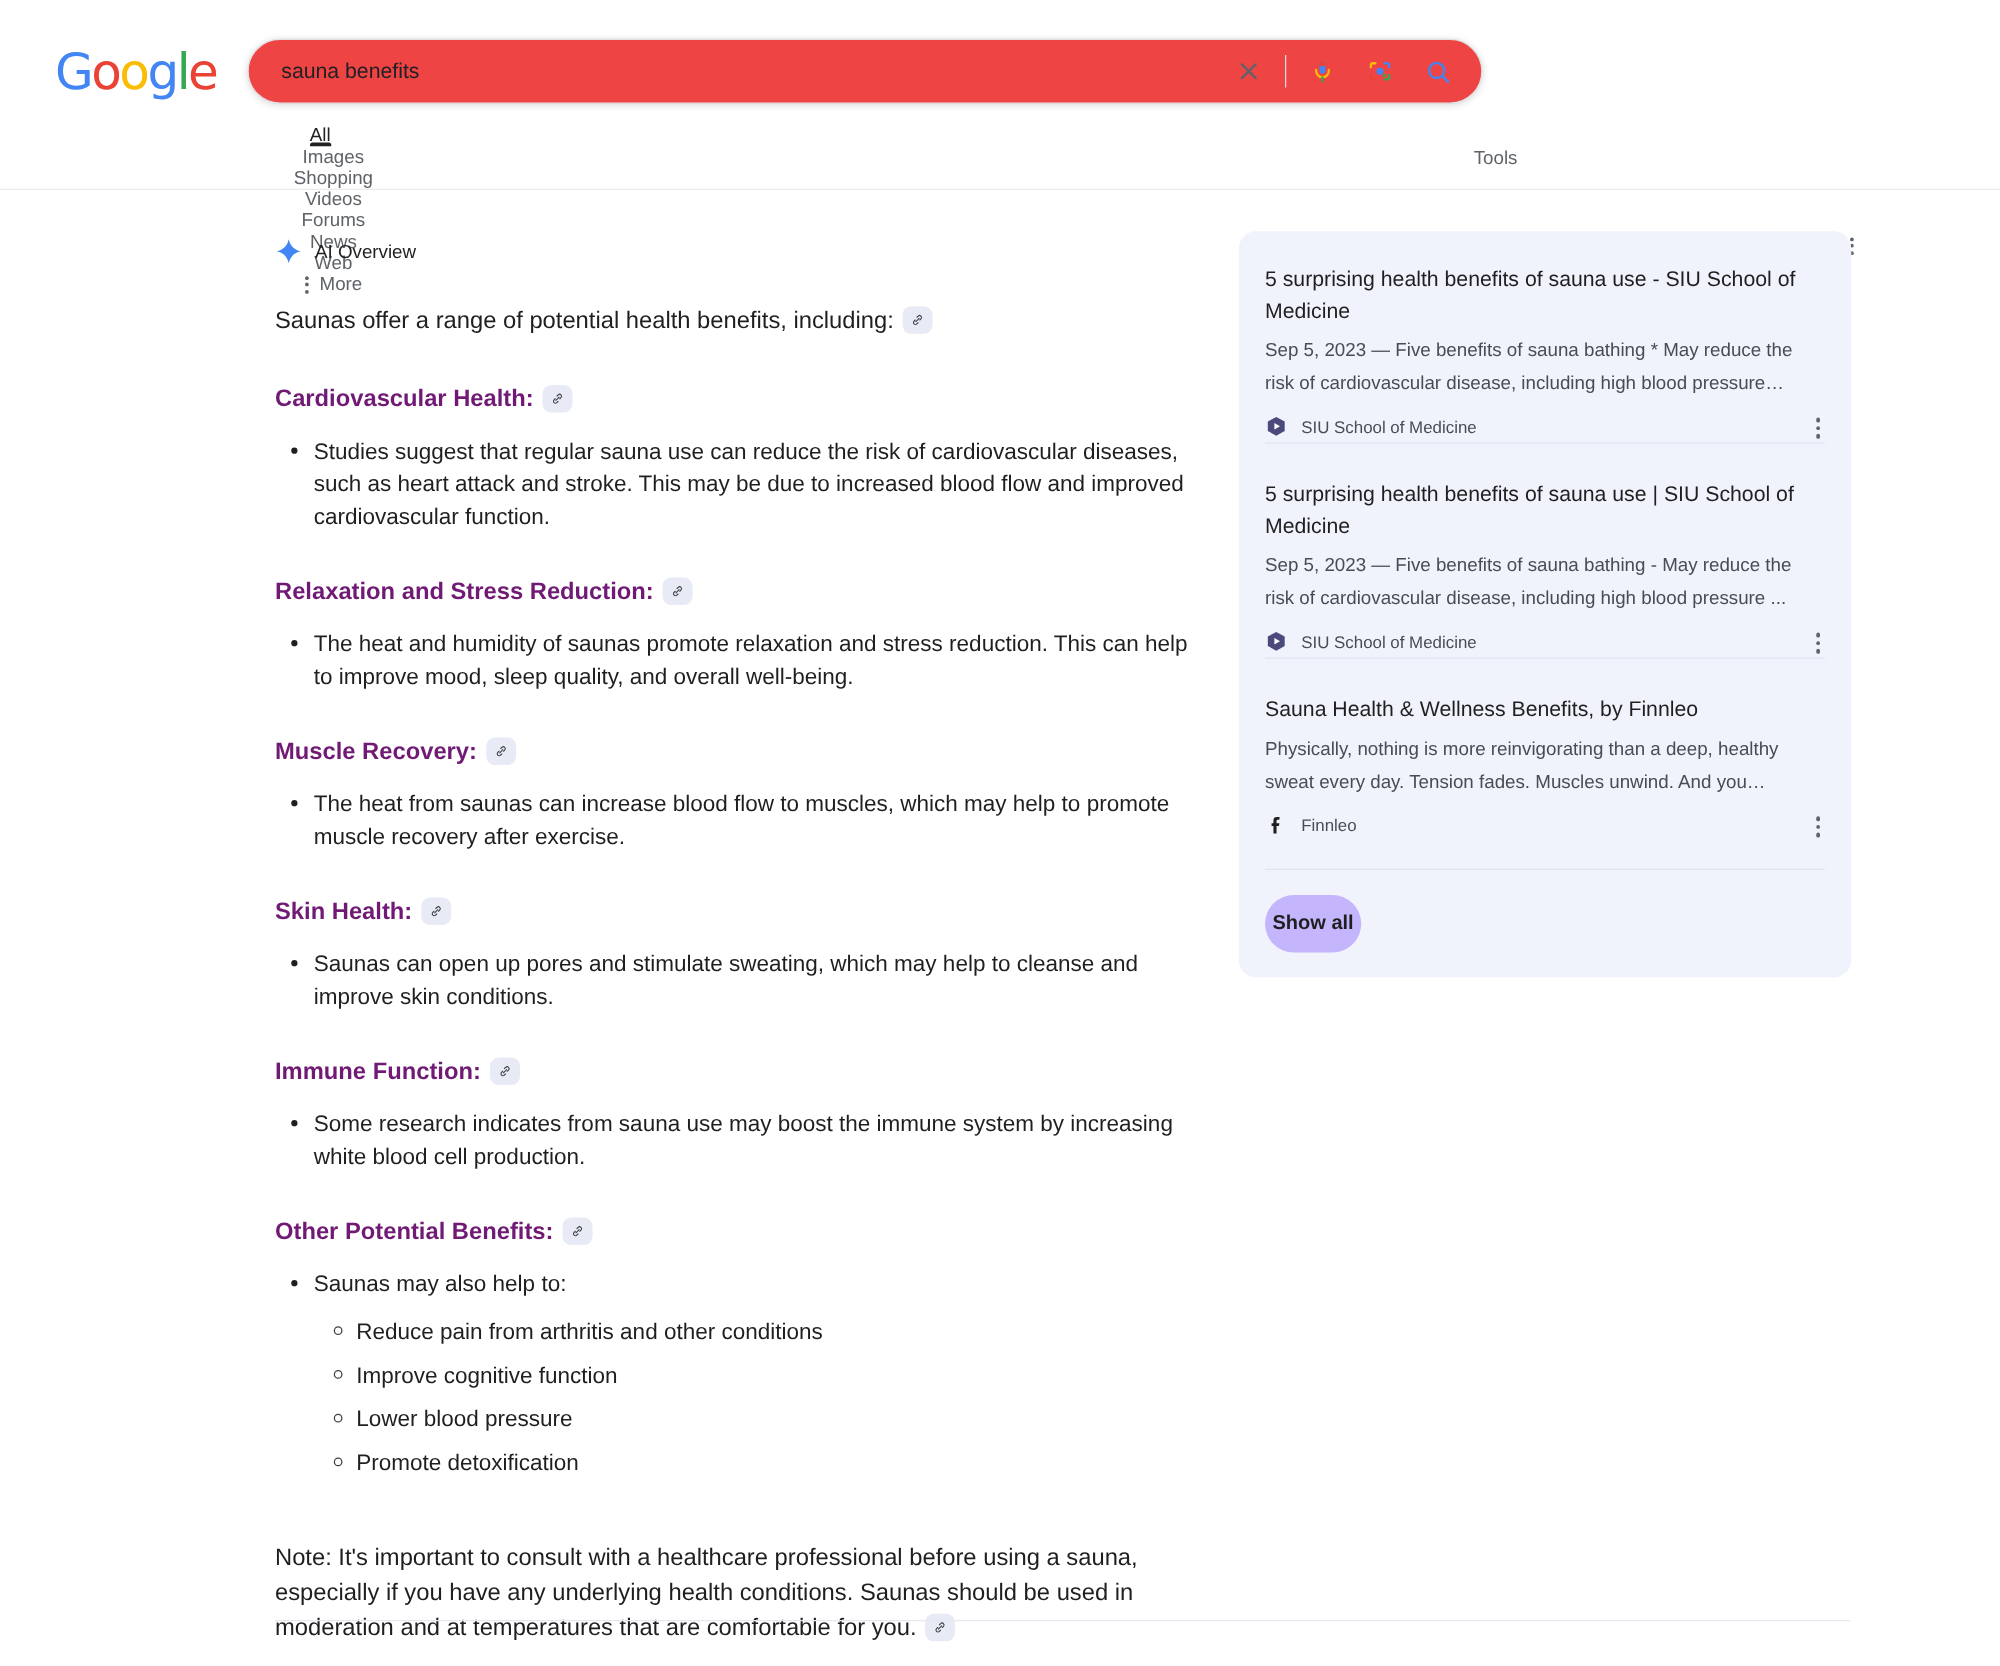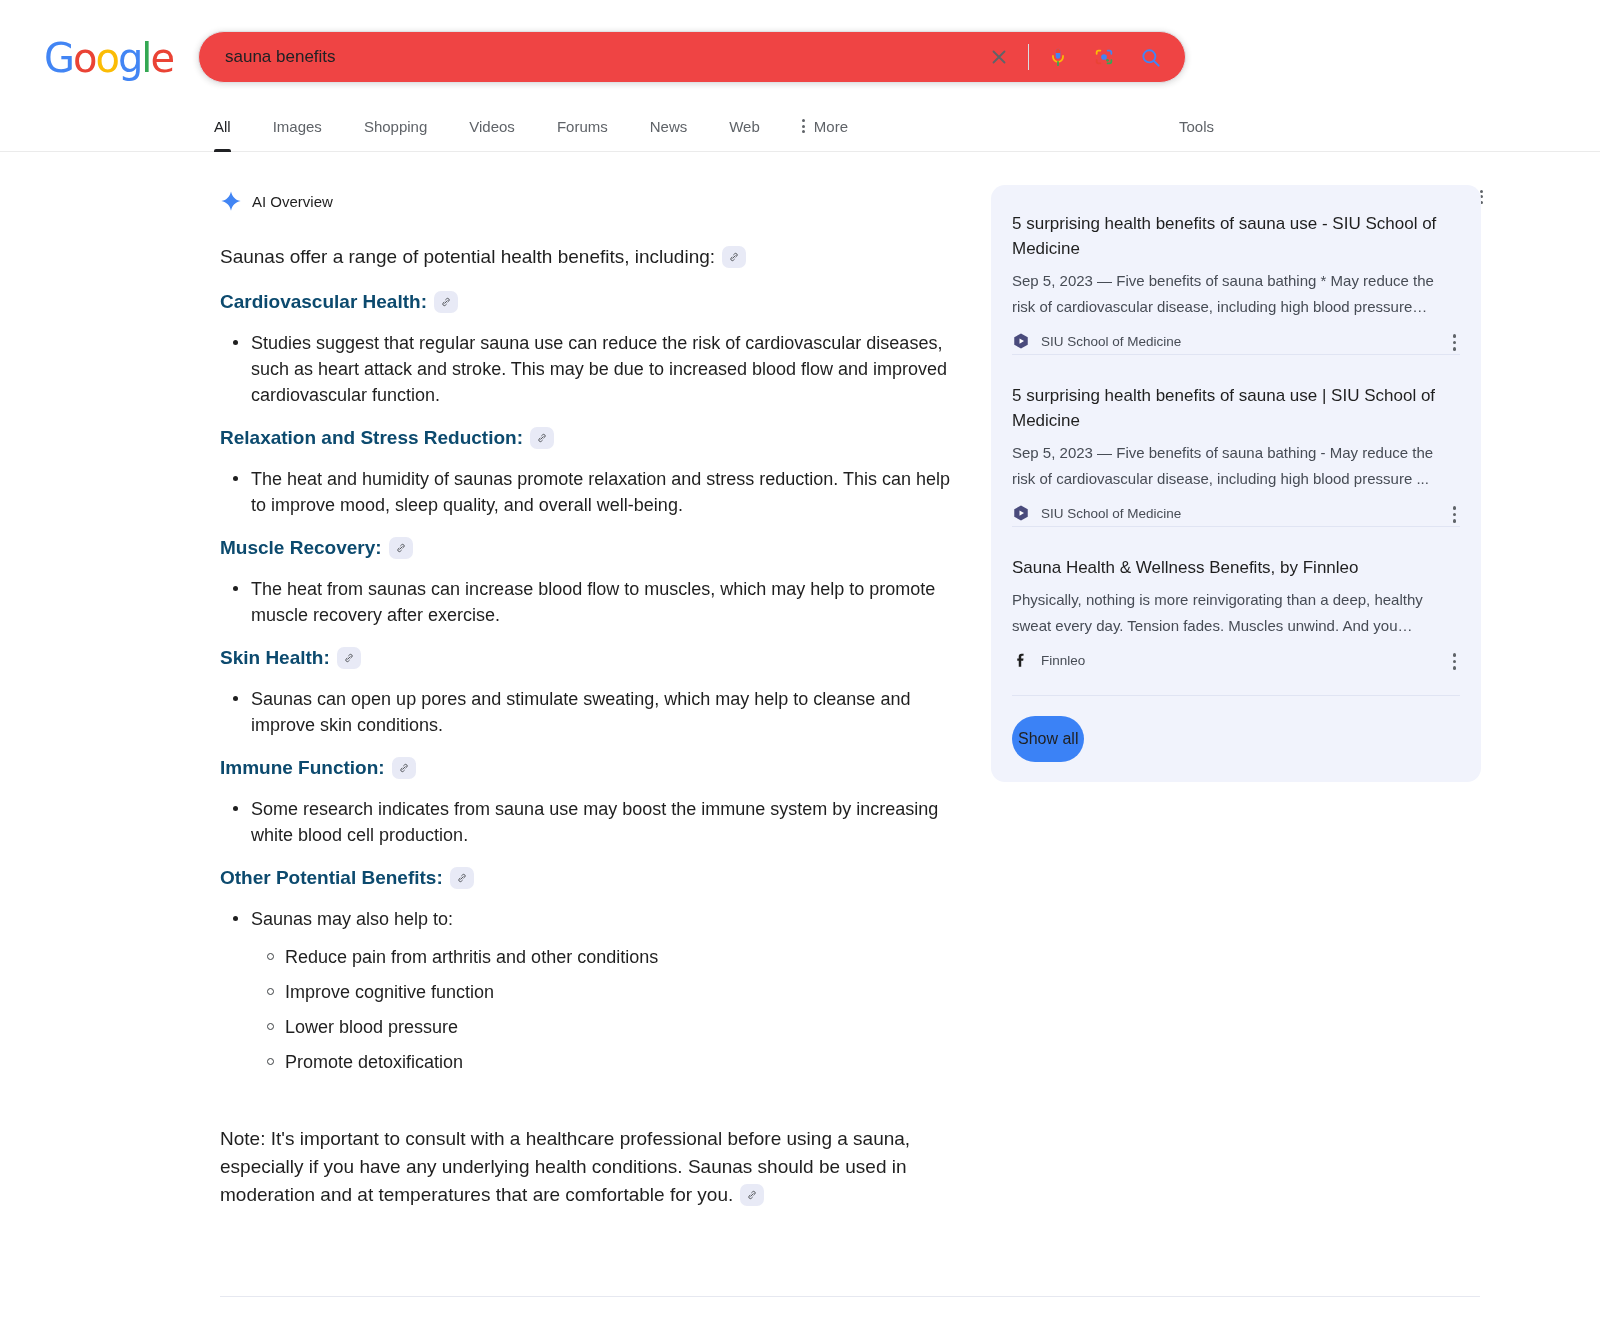--- a/index.html
+++ b/index.html
@@ -44,21 +44,21 @@
   }
   .sb-btn { display:flex; align-items:center; justify-content:center;
             width:46px; height:46px; cursor:pointer; }
   .sb-div { width:1px; height:26px; background:#dadce0; margin:0 6px; }
 
   
   .nav {
     position:relative; height:52px;
     border-bottom:1px solid #ebebeb;
   }
-  .nav-inner { position:absolute; left:214px; top:0; display:flex; align-items:center; height:52px; gap:0; }
+  .nav-inner { position:absolute; left:214px; top:0; display:flex; align-items:center; height:52px; gap:0;flex-direction:column; }
   .nav-item {
     font-size:15px; color:#5f6368; padding:0 21px; height:52px;
     display:flex; align-items:center; cursor:pointer; position:relative;
     white-space:nowrap;
   }
   .nav-item:first-child { padding-left:0; padding-right:21px; }
   .nav-item.active { color:#202124; font-weight:400; }
   .nav-item.active::after {
     content:""; position:absolute; left:0; right:21px; bottom:0;
     height:3px; background:#202124; border-radius:2px 2px 0 0;
@@ -84,22 +84,22 @@
     position:absolute; right:-523px; top:2px;
     display:flex; align-items:center; gap:26px;
   }
   .learn-more { font-size:15px; color:#4a4f57; cursor:pointer; }
 
   .ai-lead {
     font-size:19px; line-height:30px; color:#1f1f1f;
     margin-top:26px;
   }
   .sec-head {
-    font-size:19px; line-height:28px; font-weight:700; color:#0c4a6e;
-    margin-top:16px;
+    font-size:19px; line-height:28px; font-weight:700; color:#701a75;
+    margin-top:34px;
   }
   .sec-head:first-of-type { margin-top:30px; }
   ul.lv1 { margin:14px 0 0 0; padding-left:31px; list-style:none; }
   ul.lv1 > li {
     font-size:18px; line-height:26px; color:#1f1f1f;
     position:relative; margin-bottom:2px;
   }
   ul.lv1 > li::before {
     content:""; position:absolute; left:-18px; top:10px;
     width:5px; height:5px; border-radius:50%; background:#1f1f1f;
@@ -145,24 +145,25 @@
   }
   .fav { width:18px; height:18px; margin-right:11px; flex:none;
          display:flex; align-items:center; justify-content:center; }
   .src-site { font-size:13.5px; color:#474c55; }
   .src-kebab { position:absolute; right:4px; top:2px; display:inline-flex; flex-direction:column; gap:3px; cursor:pointer; }
   .src-kebab i { width:3.5px; height:3.5px; border-radius:50%; background:#5f6368; display:block; }
 
   .divider-top { border-top:1px solid #e0e4f3; margin-top:22px; }
   .showall {
     margin-top:20px; height:46px; border-radius:23px;
-    background:#3b82f6; color:#1f1f1f;
+    background:#c4b5fd; color:#1f1f1f;
     display:flex; align-items:center; justify-content:center;
     font-size:16px; cursor:pointer; border:0;
     font-family:"Liberation Sans",sans-serif;
+    font-weight:bold;
   }
 </style>
 </head>
 <body>
 
 <div class="header">
   <div class="glogo">
     <span>G</span><span>o</span><span>o</span><span>g</span><span>l</span><span>e</span>
   </div>
 

